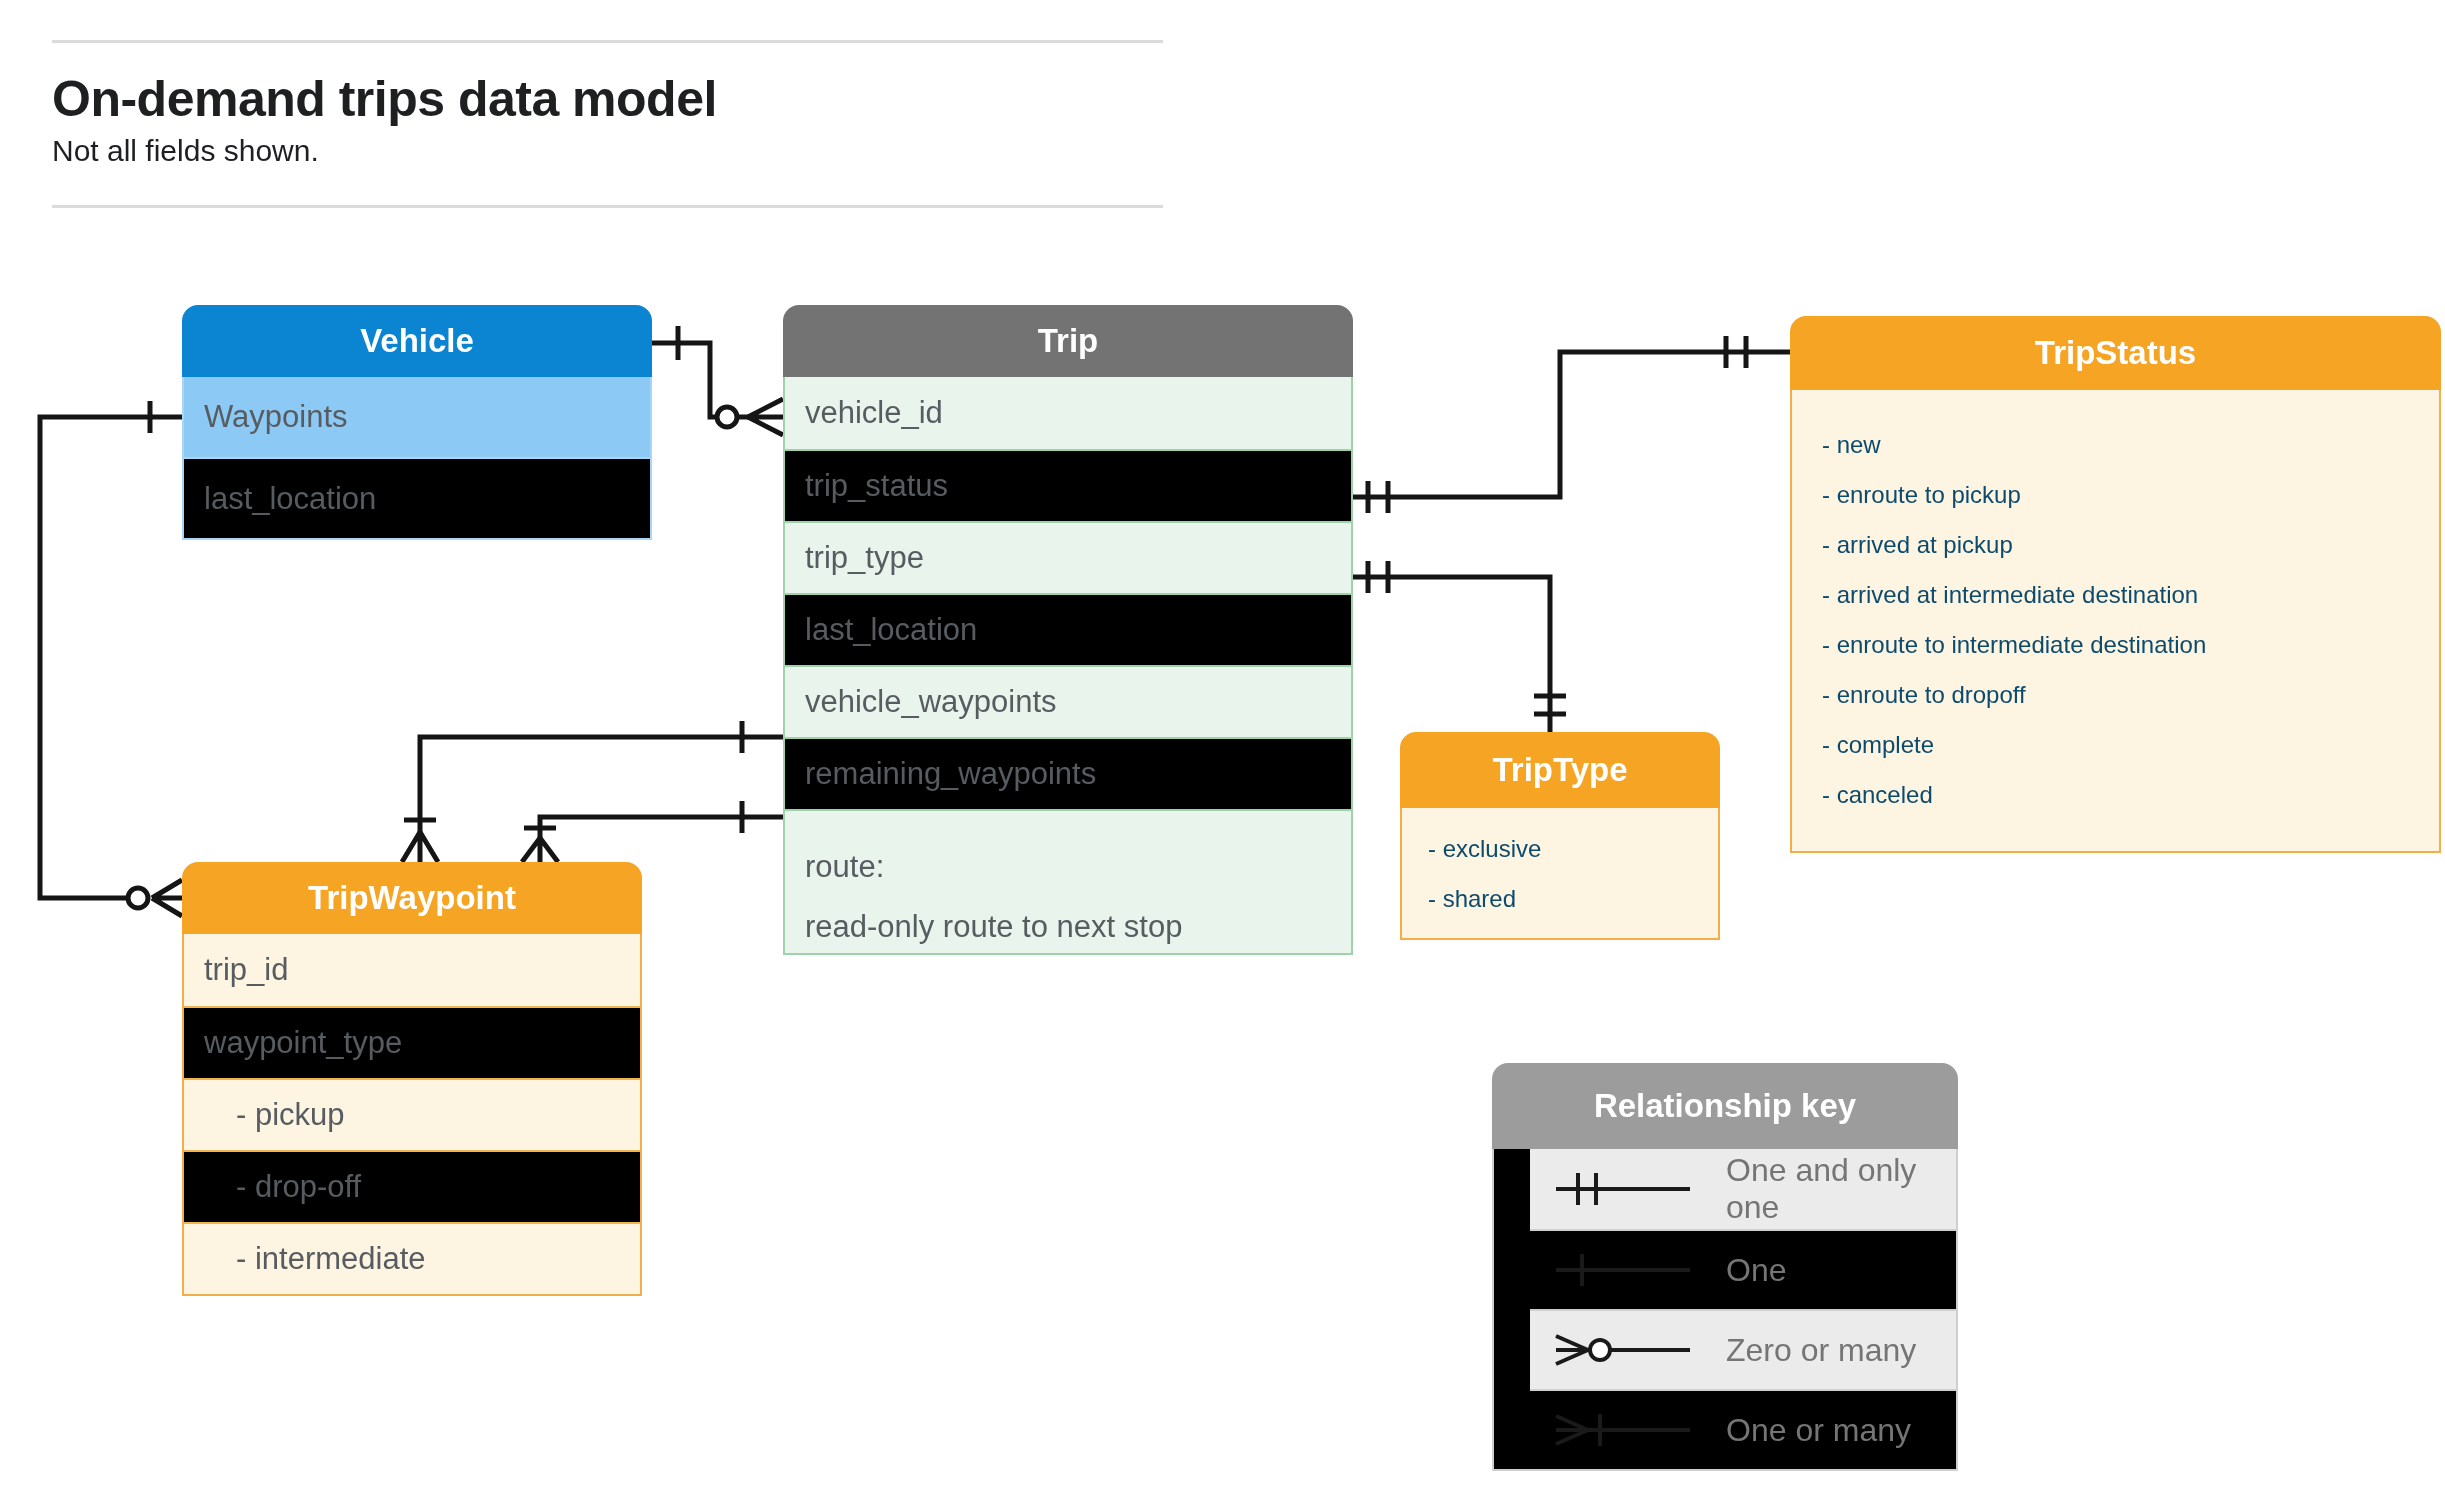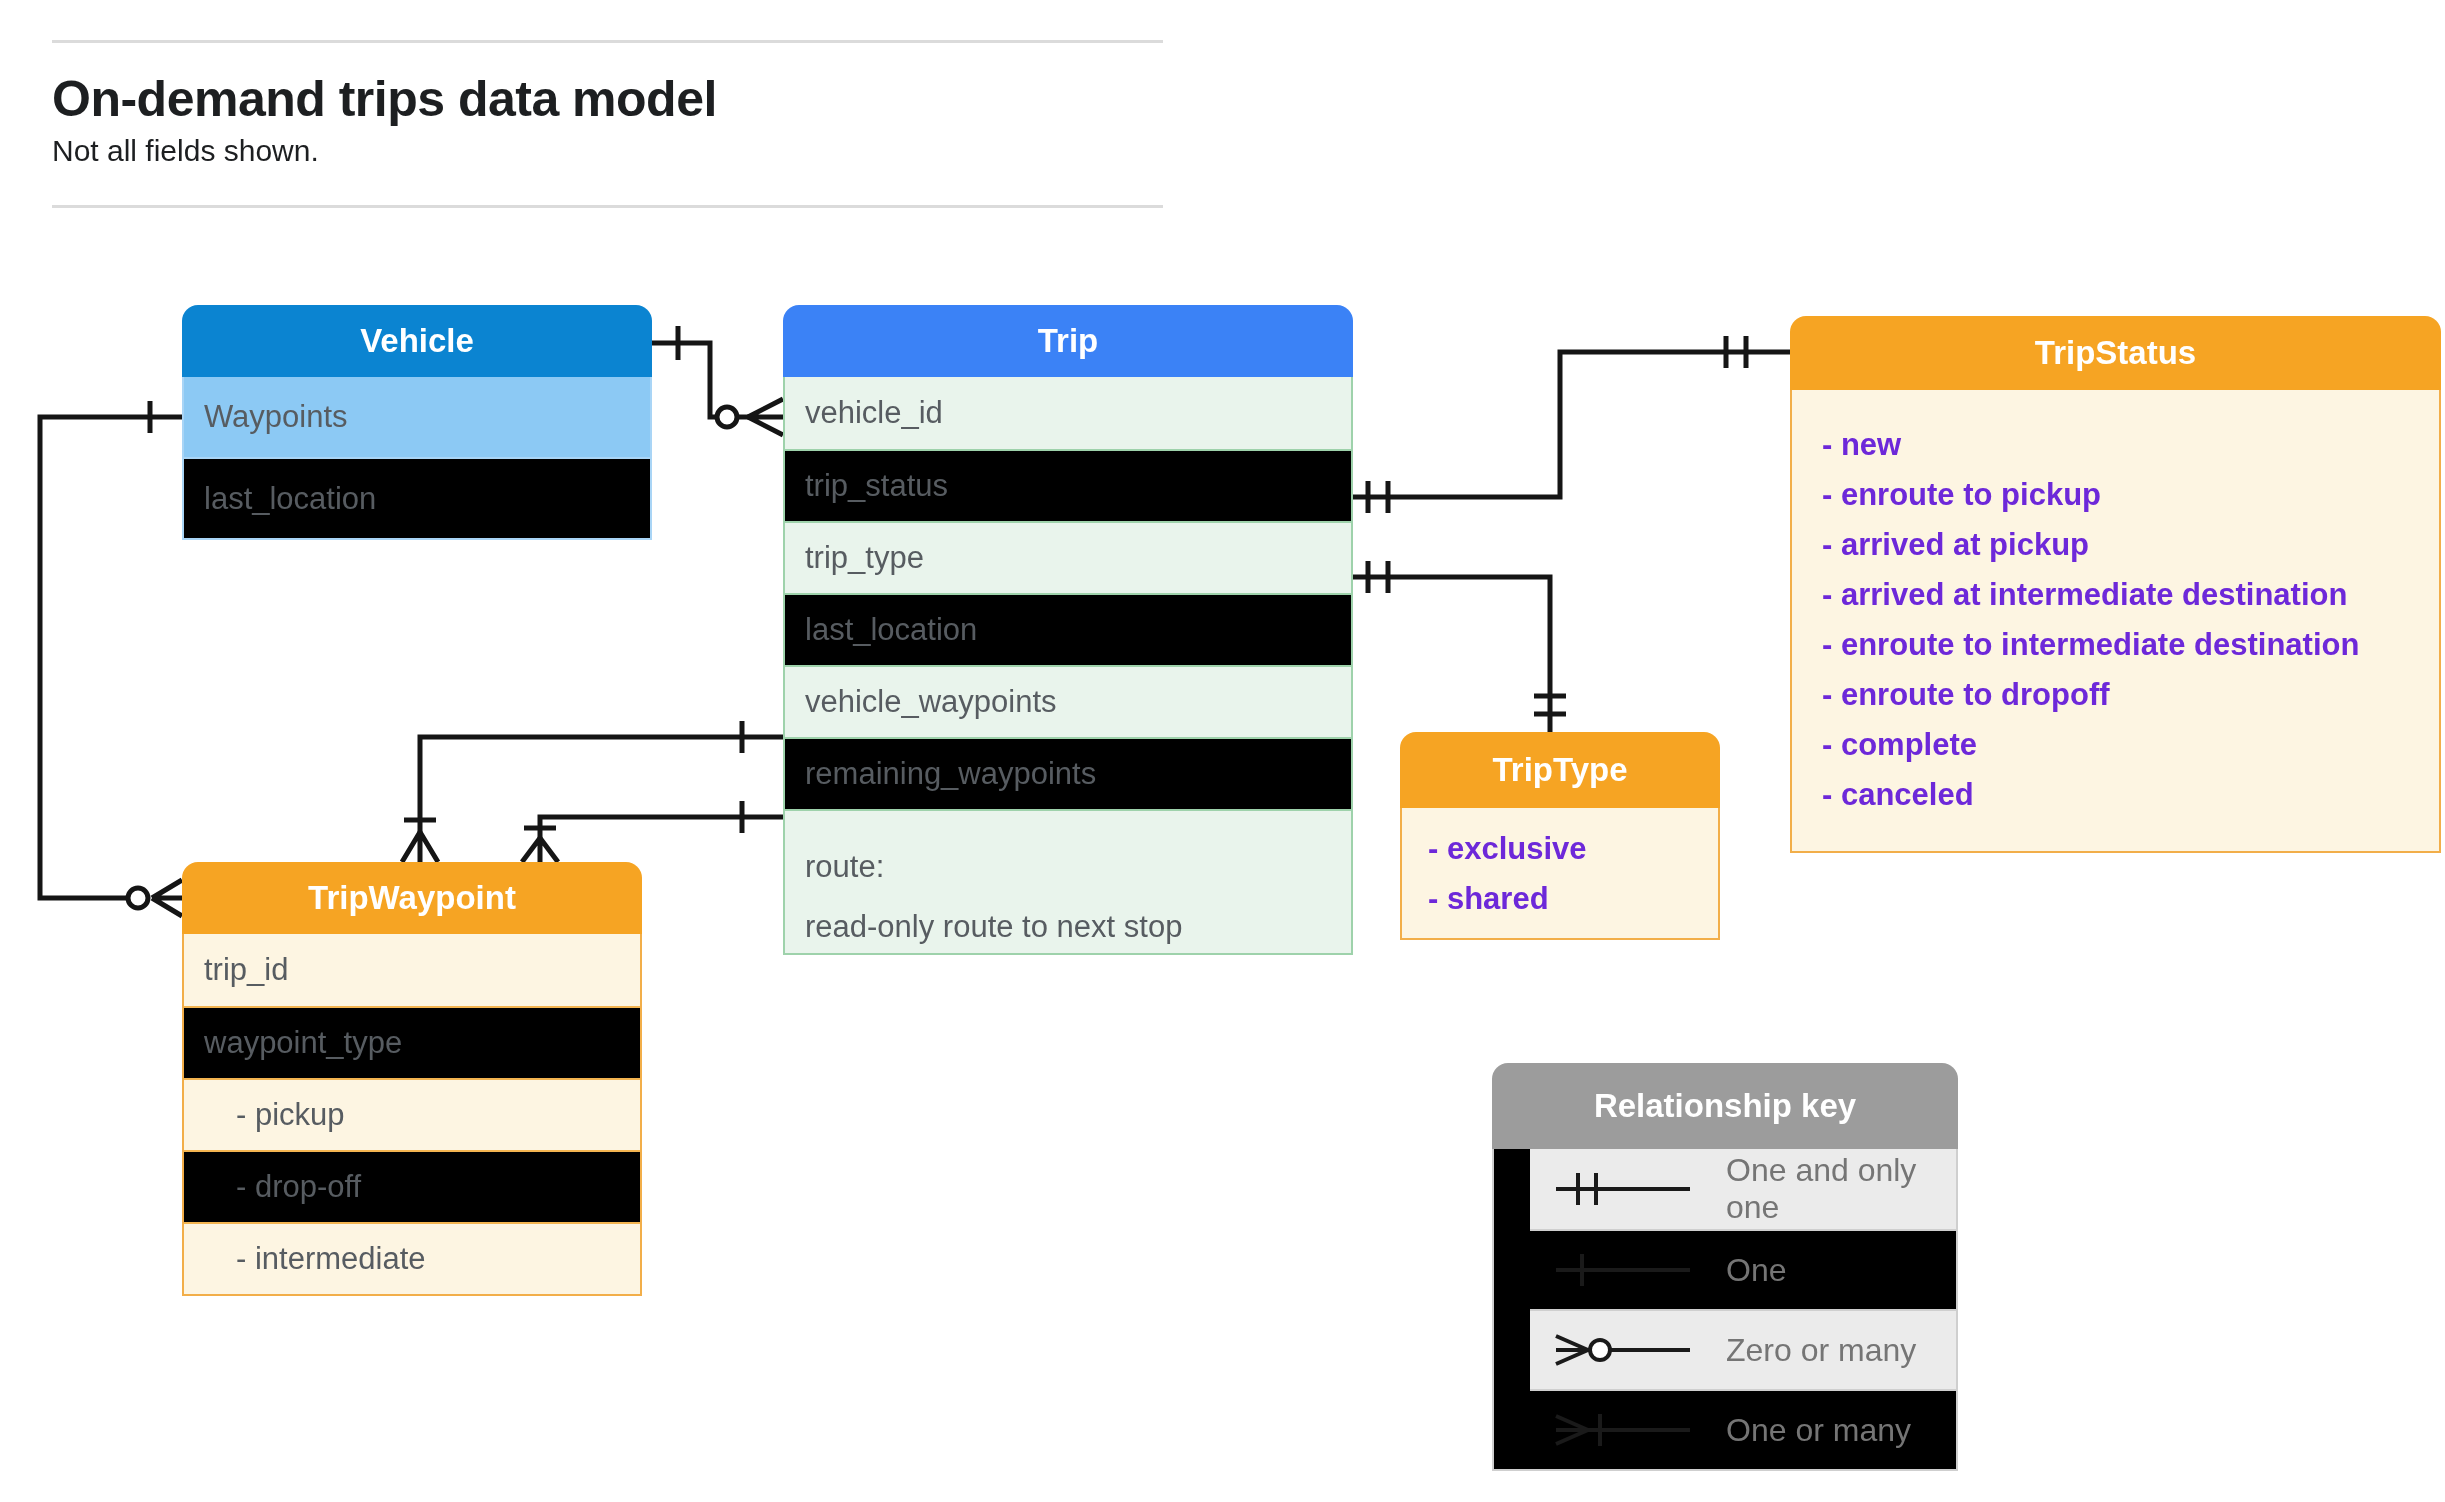--- a/index.html
+++ b/index.html
@@ -22,32 +22,32 @@
 
   
   .hdr-blue{background:#0b84d1;}
   .body-blue{border:2px solid #a9d5f6;border-top:none;}
   .row-blue-hl{background:#8cc9f4;}
   .body-blue .ent-row + .ent-row{border-top:2px solid #a9d5f6;}
   .vehicle-row{height:80px;}
   .vehicle-row-last{height:81px;}
 
   
-  .hdr-green{background:#3b82f6;}
+  .hdr-green{background:#737373;}
   .body-green{border:2px solid #9ed2ab;border-top:none;}
   .body-green .ent-row + .ent-row,.body-green .route-row{border-top:2px solid #9ed2ab;}
   .row-green{background:#e9f4ec;}
   .route-row{height:144px;padding:26px 0 0 20px;font-size:31px;color:#575c61;line-height:60px;box-sizing:border-box;background:#e9f4ec;}
 
   
   .hdr-orange{background:#f6a423;}
   .body-orange{border:2px solid #f2ae49;border-top:none;}
   .body-orange .ent-row + .ent-row{border-top:2px solid #f3b450;}
   .row-cream{background:#fdf5e2;}
-  .items-body{box-sizing:border-box;font-size:31px;color:#6d28d9;font-weight:bold;}
+  .items-body{box-sizing:border-box;font-size:24px;color:#0c4a6e;}
   .items-body div{line-height:50px;}
 
   
   .hdr-gray{background:#9c9c9c;height:86px;}
   .body-gray{border:2px solid #cfcfcf;border-top:none;}
   .body-gray .key-row + .key-row{border-top:2px solid #cfcfcf;}
   .key-row{display:flex;align-items:center;height:80px;box-sizing:border-box;margin-left:36px;}
   .key-row.alt{background:#ebebeb;}
   .key-row svg{margin-left:18px;flex:0 0 auto;}
   .key-label{margin-left:28px;font-size:32px;color:#757575;}

